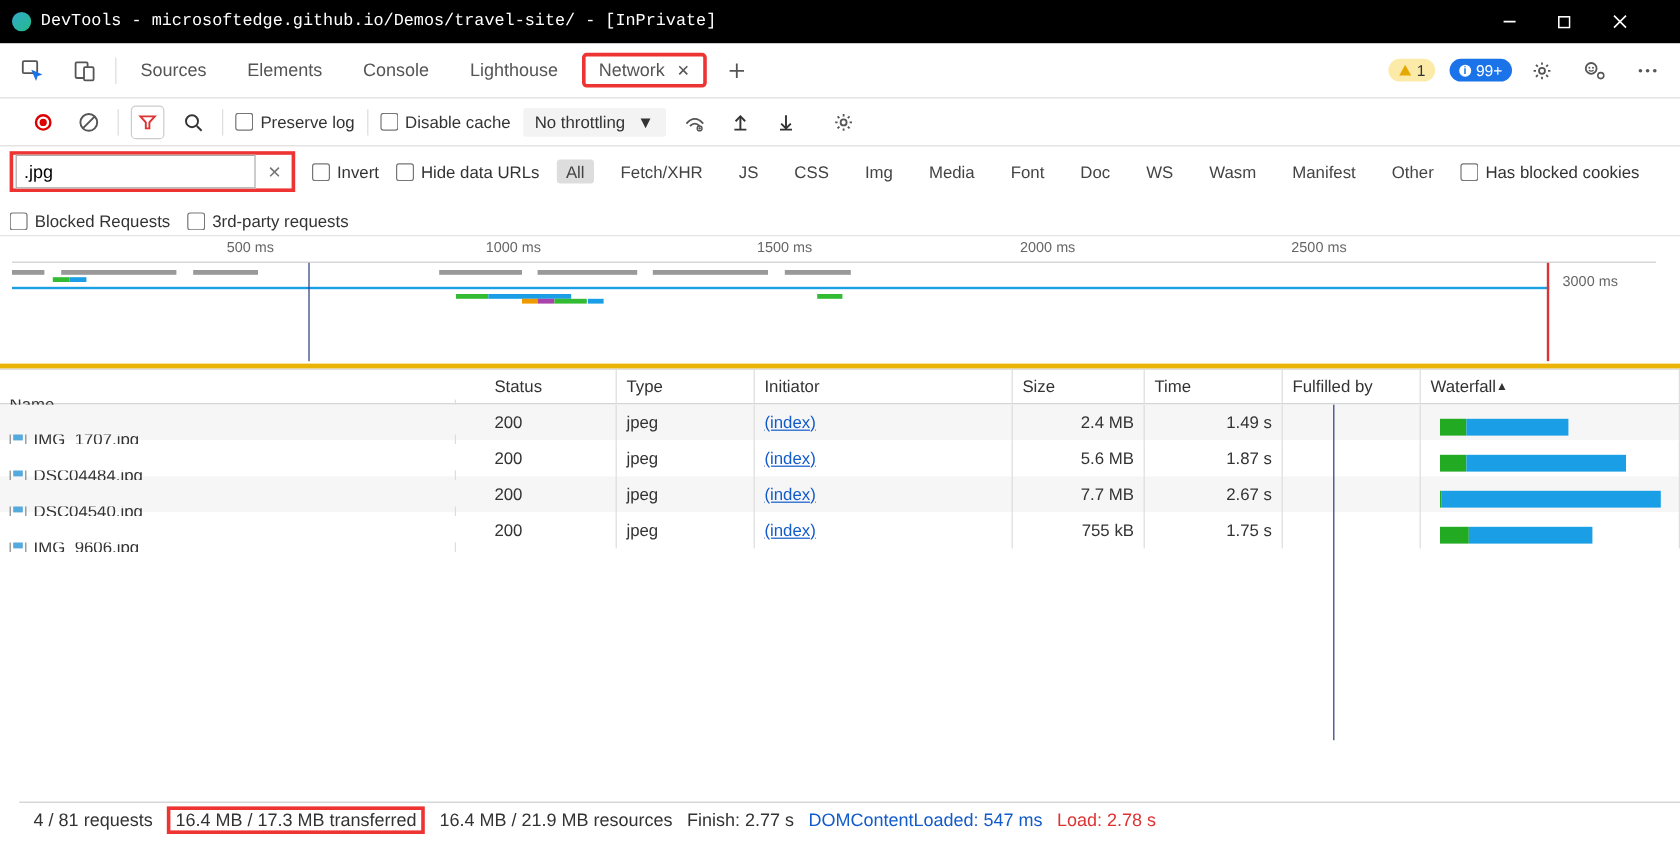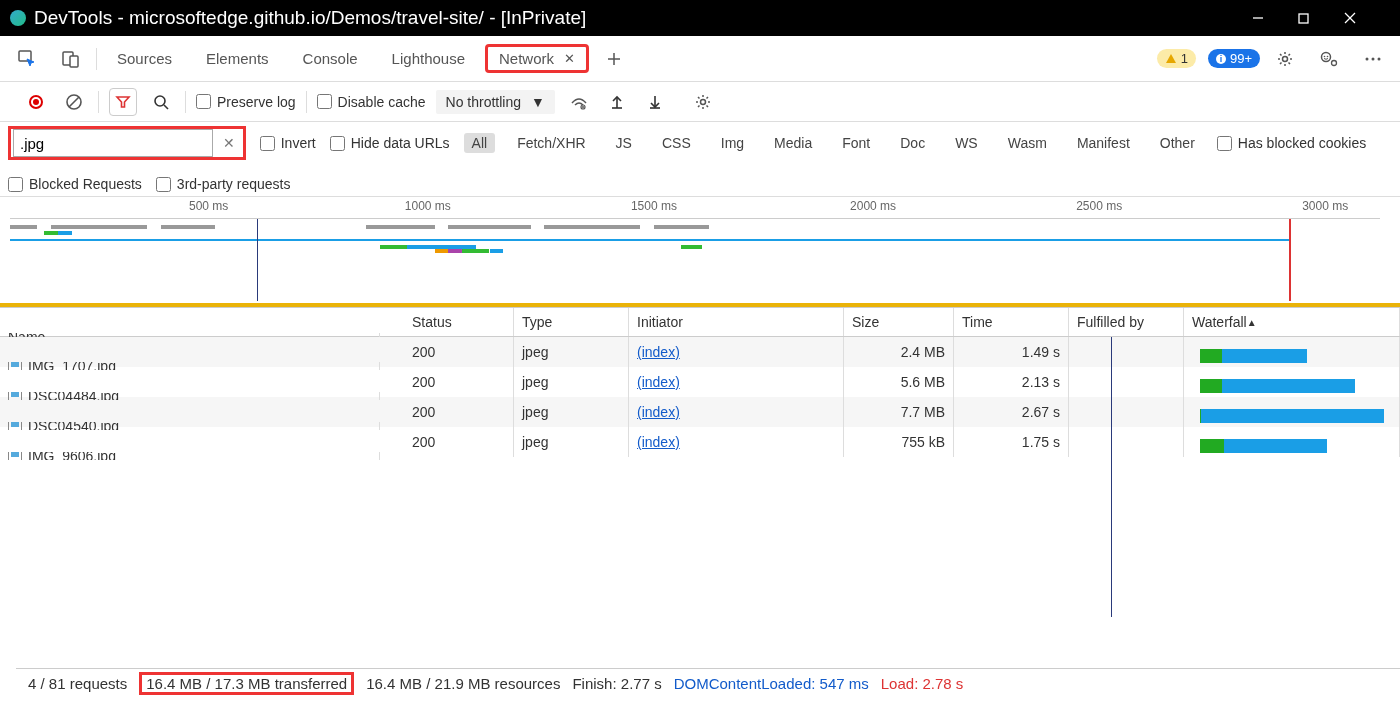--- a/index.html
+++ b/index.html
@@ -1,20 +1,20 @@
 <!DOCTYPE html>
 <html><head>
 <meta charset="utf-8">
 <style>
 * { box-sizing: border-box; margin: 0; padding: 0; font-family: "Segoe UI", Arial, sans-serif; }
 body { width: 1400px; height: 704px; background: #fff; overflow: hidden; font-size: 14px; color: #333; }
 
 .titlebar { height: 36px; background: #000; color: #fff; display: flex; align-items: center; padding: 0 10px; }
 .titlebar .favicon { width: 16px; height: 16px; border-radius: 50%; background: linear-gradient(135deg,#3ac,#2b8); margin-right: 8px; }
-.titlebar .title { flex: 1; font-size: 19px; }
+.titlebar .title { flex: 1; font-size: 14px; font-family: Liberation Mono, monospace; }
 .titlebar .winbtn { width: 46px; text-align: center; color: #fff; font-size: 14px; }
 
 .tabbar { height: 46px; display: flex; align-items: center; border-bottom: 1px solid #ddd; padding: 0 8px; gap: 6px; }
 .tabbar .iconbtn { width: 38px; height: 38px; display: flex; align-items: center; justify-content: center; color: #555; border-radius: 4px; }
 .tabbar .spacer { flex: 1; }
 .tab { padding: 6px 14px; color: #555; font-size: 15px; border-radius: 4px; }
 .tab.active { background: #fff; border: 3px solid #e33; padding: 3px 11px; display: flex; align-items: center; gap: 10px; }
 .tab .close { font-size: 13px; }
 .pill { display: inline-flex; align-items: center; gap: 4px; padding: 2px 8px; border-radius: 10px; font-size: 13px; margin-left: 6px; }
 .pill.warn { background: #fceba8; color: #333; }
@@ -269,21 +269,21 @@
     </label>
 </div>
 
 <div class="timeline">
   <div class="ticks" id="ticks">
       <span class="tick" style="left: 14.5%;">500 ms</span>
       <span class="tick" style="left: 30.5%;">1000 ms</span>
       <span class="tick" style="left: 47%;">1500 ms</span>
       <span class="tick" style="left: 63%;">2000 ms</span>
       <span class="tick" style="left: 79.5%;">2500 ms</span>
-      <span class="tick" style="left: 96%;">3000 ms</span>
+      <span class="tick" style="left: 96%; margin-top: 28px;">3000 ms</span>
     </div>
   <div class="lanes">
     <div class="seg" style="left:0%;width:2%;top:6px;"></div>
     <div class="seg" style="left:3%;width:7%;top:6px;"></div>
     <div class="seg" style="left:11%;width:4%;top:6px;"></div>
     <div class="seg g" style="left:2.5%;width:1%;top:12px;"></div>
     <div class="seg b" style="left:3.5%;width:1%;top:12px;"></div>
     <div class="blueline"></div>
     <div class="seg" style="left:26%;width:5%;top:6px;"></div>
     <div class="seg" style="left:32%;width:6%;top:6px;"></div>
@@ -342,21 +342,21 @@
       <div class="col name">
         <span class="fileicon"></span>
         <span>DSC04484.jpg</span>
       </div>
       <div class="col status">200</div>
       <div class="col type">jpeg</div>
       <div class="col init">
         <a href="#">(index)</a>
       </div>
       <div class="col size">5.6 MB</div>
-      <div class="col time">2.13 s</div>
+      <div class="col time">1.87 s</div>
       <div class="col ful"></div>
       <div class="col wf">
         <div class="wfbar-wrap">
           <div class="wfbar" style="left:4%;width:78%;">
             <div class="wait" style="width:14.102564102564102%;"></div>
             <div class="dl" style="left:14.102564102564102%;right:0;"></div>
           </div>
         </div>
       </div>
     </div>

